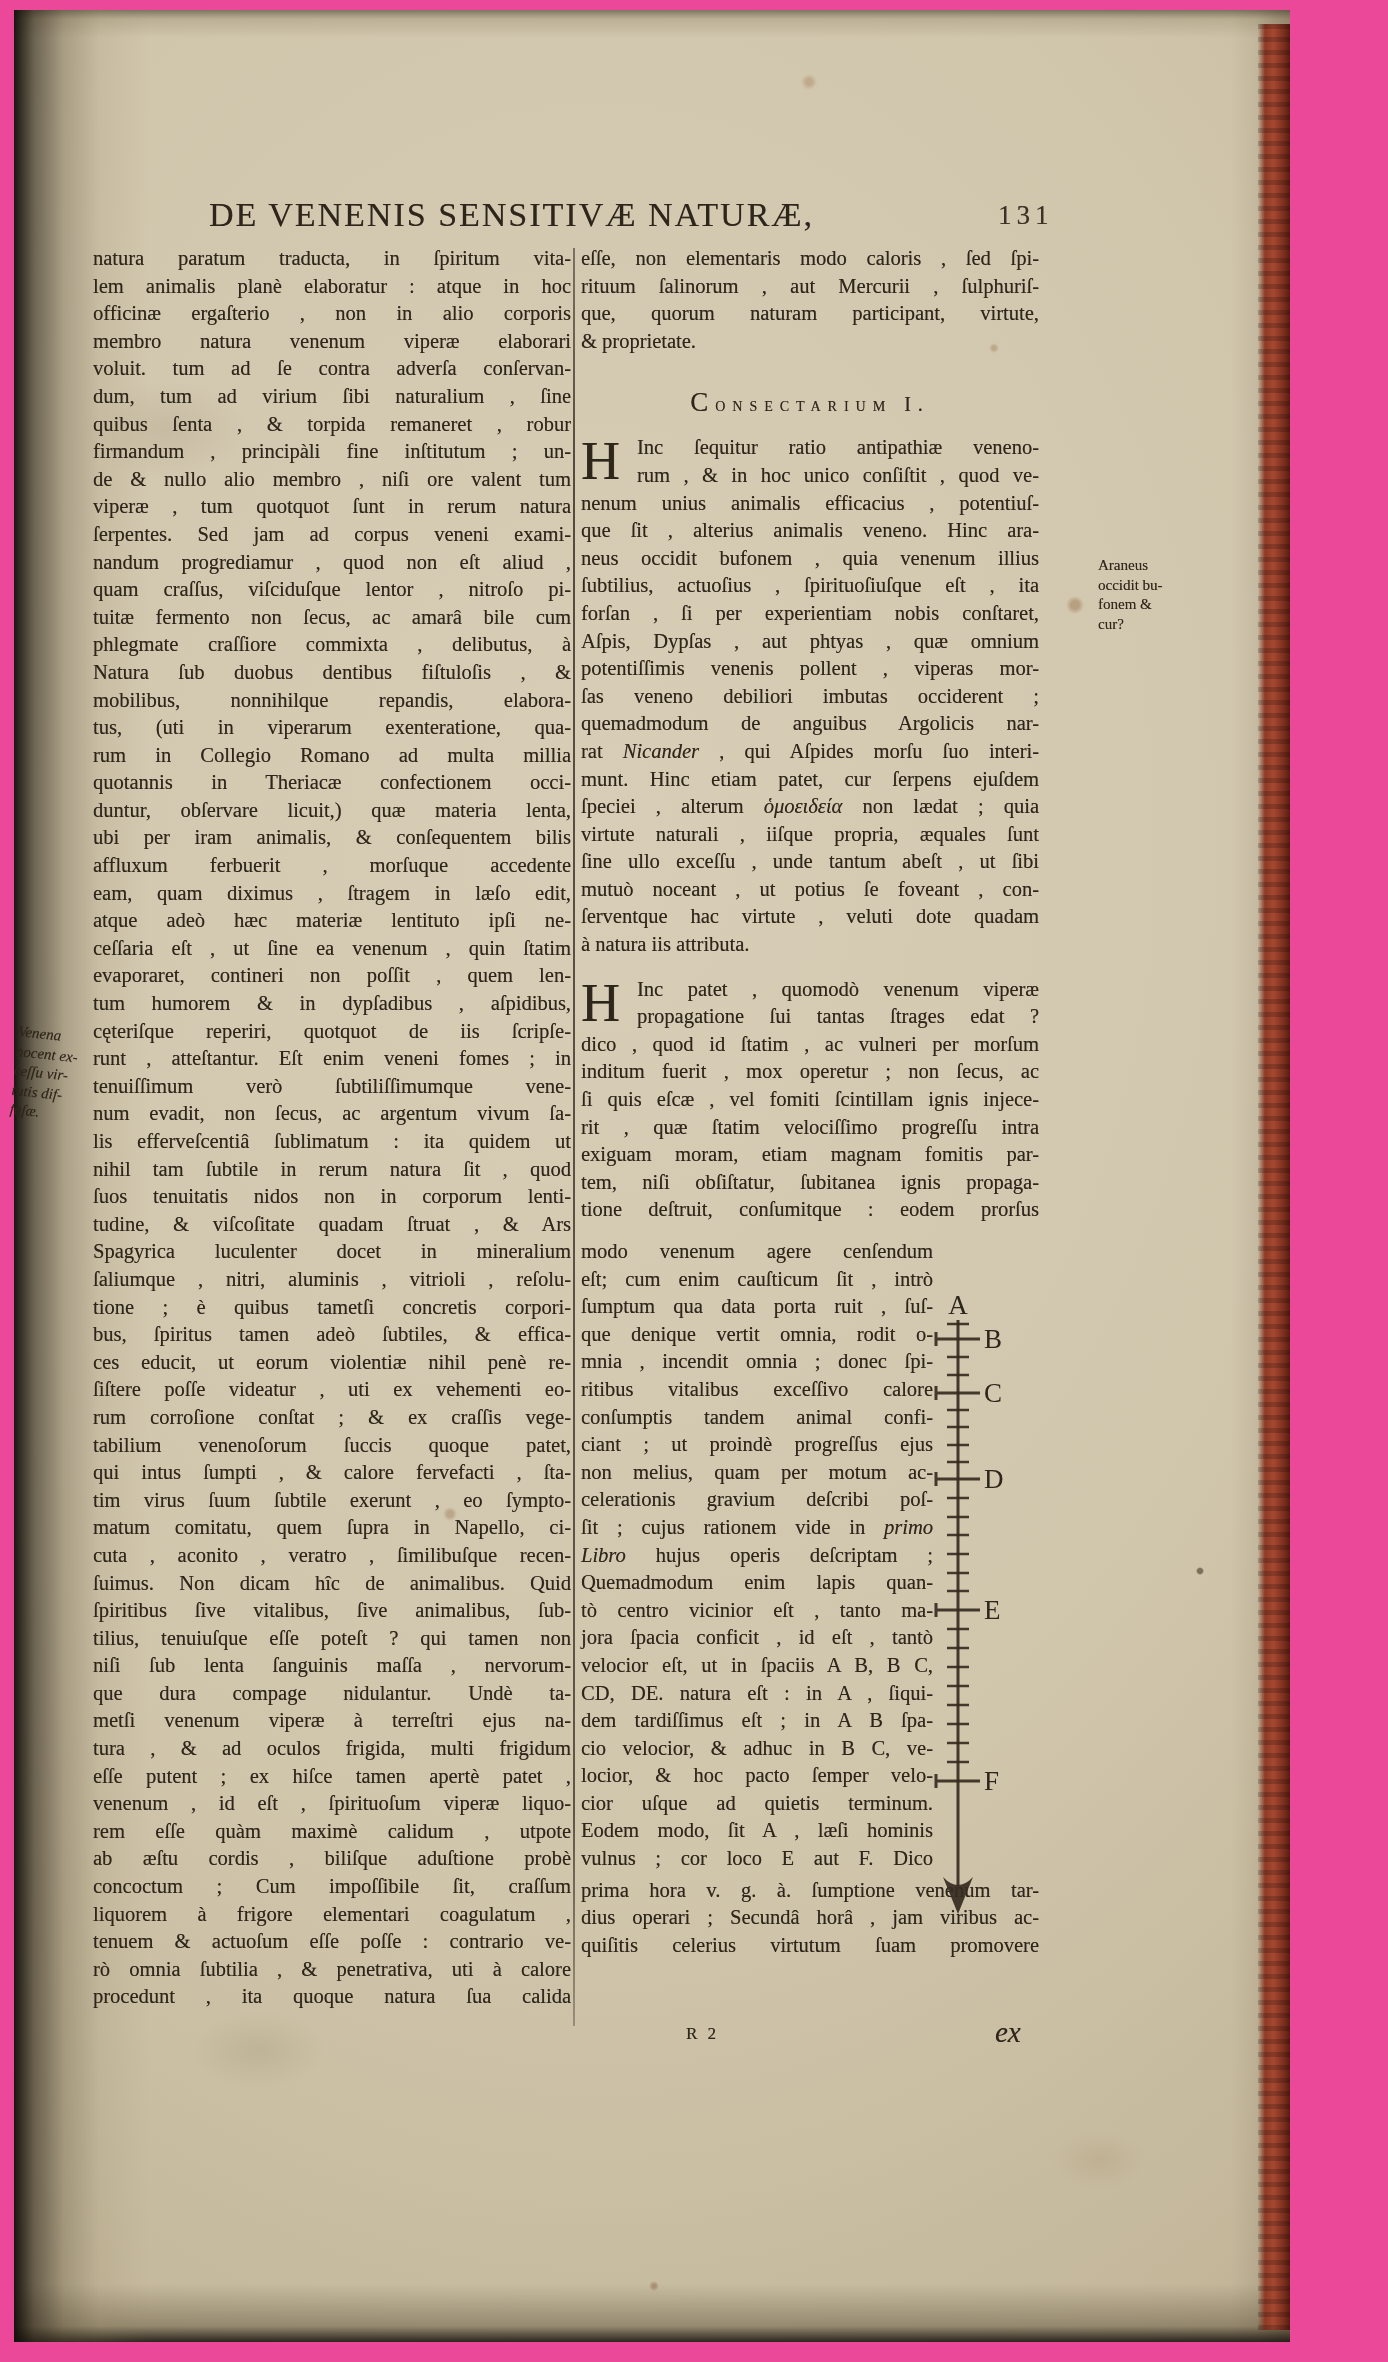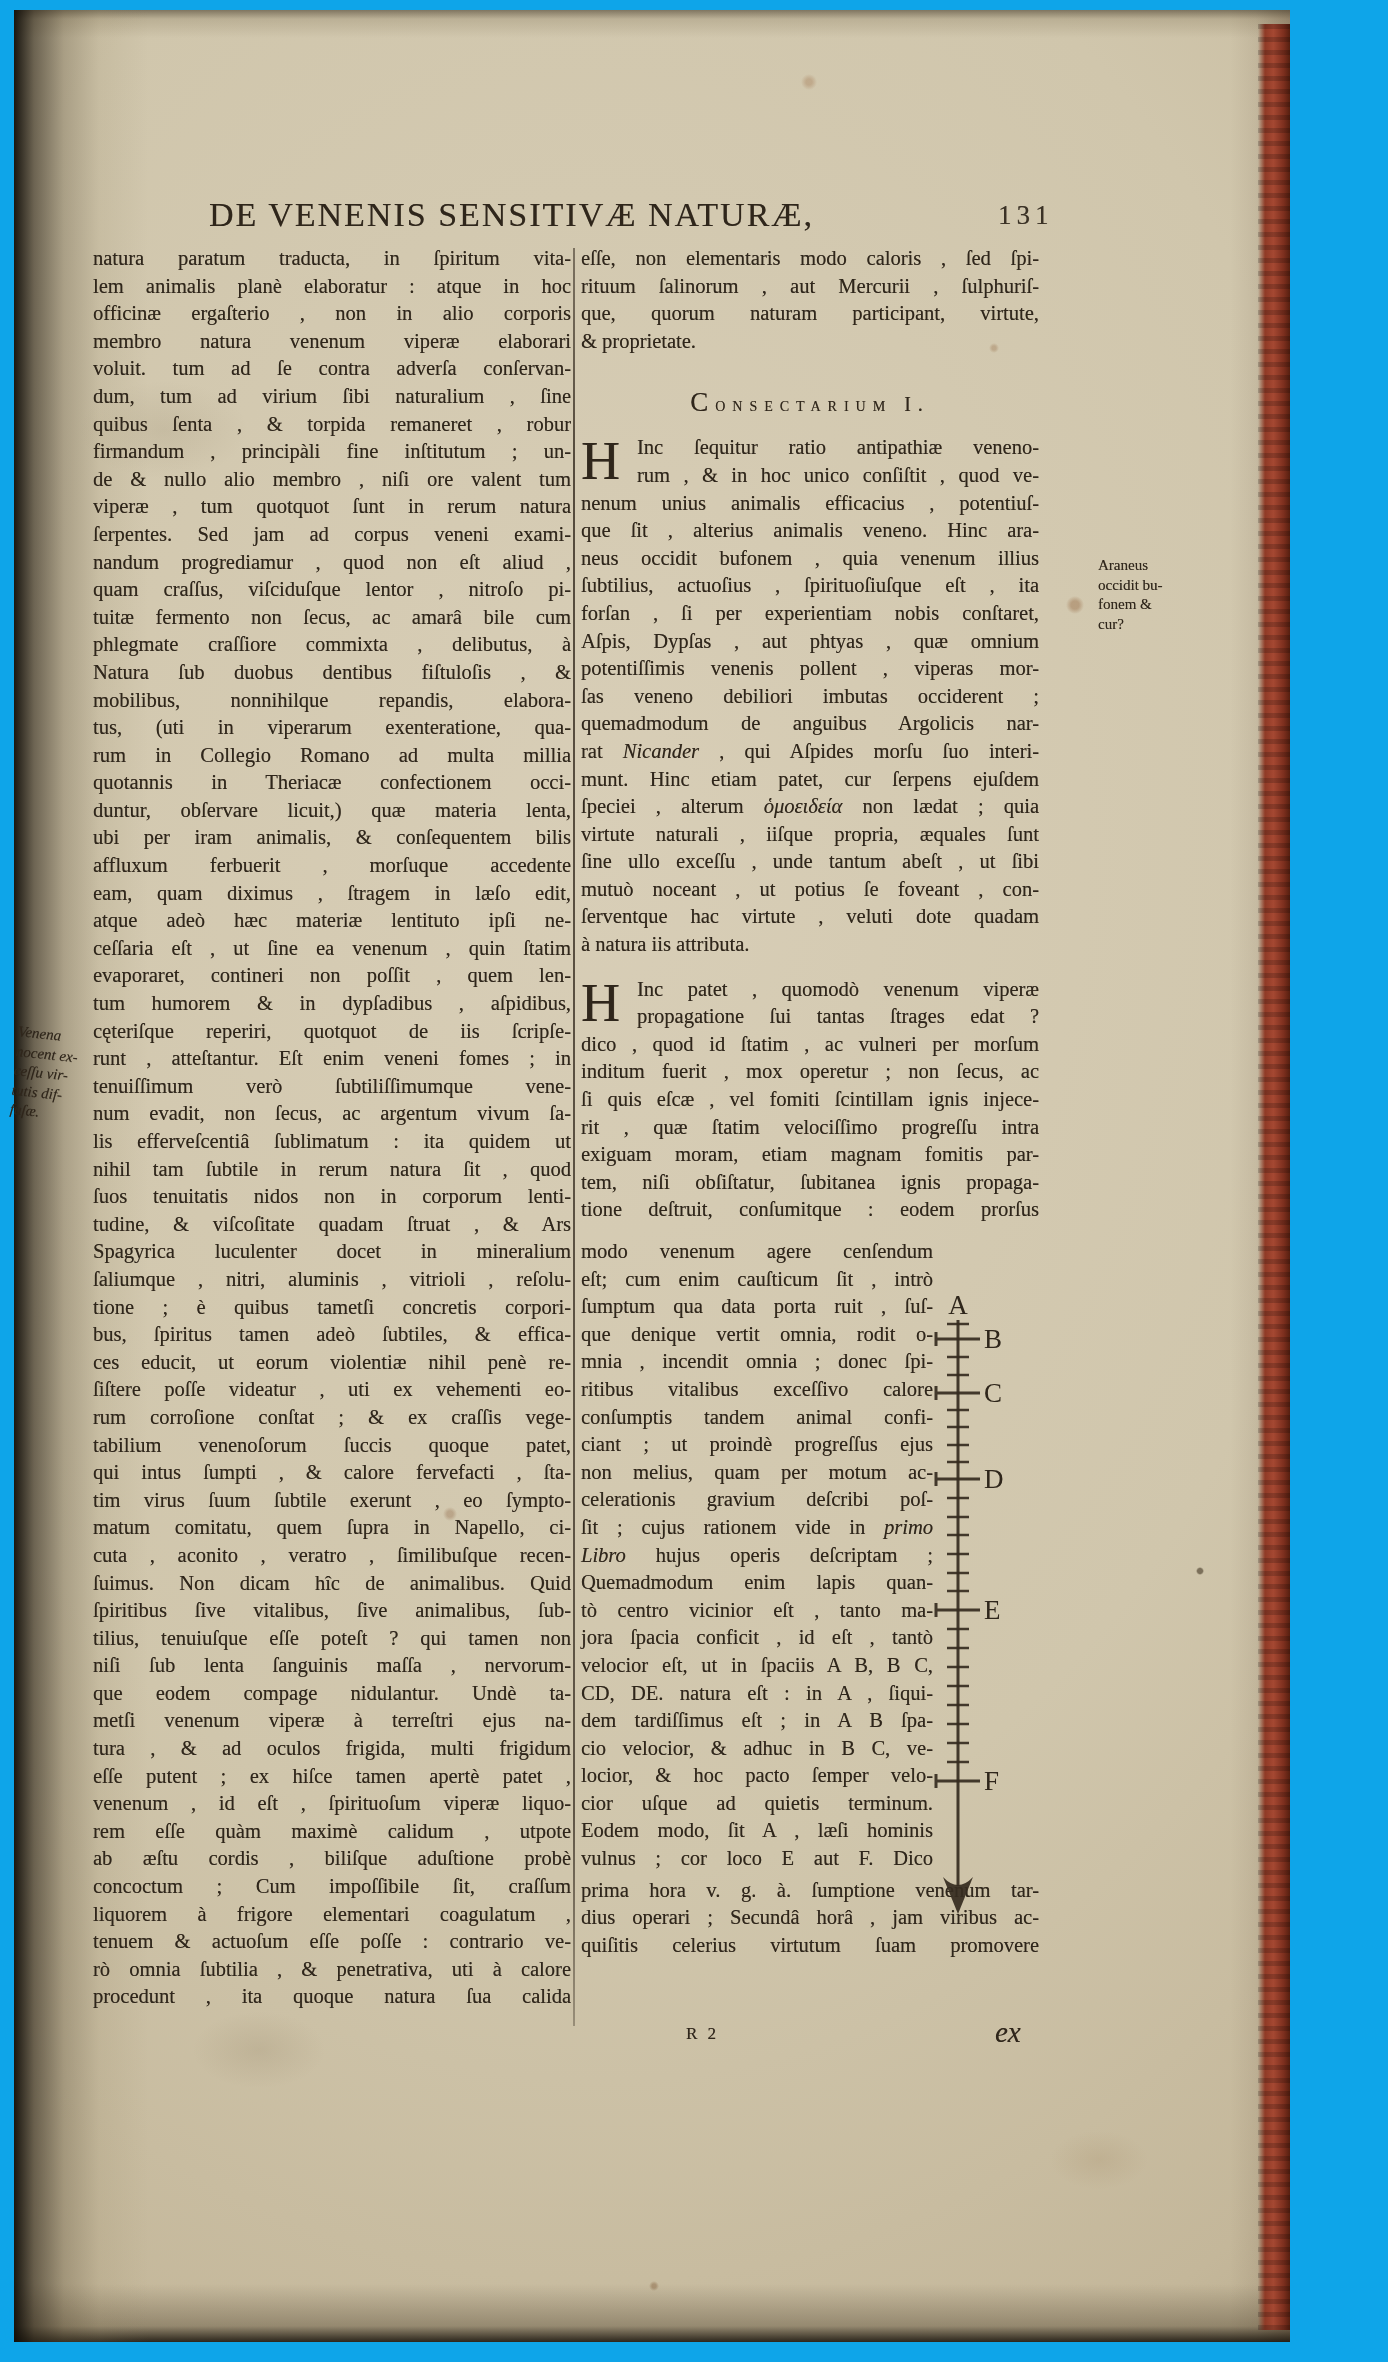--- a/index.html
+++ b/index.html
@@ -1,18 +1,18 @@
 <!DOCTYPE html>
 <html><head>
 <meta charset="utf-8">
 <style>
   html,body{margin:0;padding:0;background:#060504;}
   .viewport{
     position:relative;width:1388px;height:2362px;overflow:hidden;
-    background:#0ea5e9;
+    background:#ec4899;
     font-family:"Liberation Serif","DejaVu Serif",serif;
   }
   .page{
     position:absolute;left:14px;top:10px;width:1276px;height:2332px;
     background:
       linear-gradient(90deg, rgba(16,13,8,0.95) 0px, rgba(47,39,26,0.62) 20px, rgba(88,76,52,0.32) 50px, rgba(140,126,92,0.14) 85px, rgba(140,126,92,0) 135px),
       linear-gradient(180deg, rgba(60,50,33,0.55) 0px, rgba(110,96,66,0.22) 9px, rgba(110,96,66,0) 28px),
       linear-gradient(0deg, rgba(22,17,10,0.88) 0px, rgba(70,58,38,0.38) 16px, rgba(70,58,38,0) 58px),
       linear-gradient(270deg, rgba(70,45,28,0.35) 0px, rgba(70,45,28,0.08) 34px, rgba(70,45,28,0) 60px),
       radial-gradient(ellipse 125% 92% at 46% 36%, #d8ceb7 0%, #d0c6ac 48%, #c4b79a 76%, #a89b7c 100%);
@@ -150,21 +150,21 @@
         <div class="line">rum corroſione conſtat ; &amp; ex craſſis vege-</div>
         <div class="line">tabilium venenoſorum ſuccis quoque patet,</div>
         <div class="line">qui intus ſumpti , &amp; calore fervefacti , ſta-</div>
         <div class="line">tim virus ſuum ſubtile exerunt , eo ſympto-</div>
         <div class="line">matum comitatu, quem ſupra in Napello, ci-</div>
         <div class="line">cuta , aconito , veratro , ſimilibuſque recen-</div>
         <div class="line">ſuimus. Non dicam hîc de animalibus. Quid</div>
         <div class="line">ſpiritibus ſive vitalibus, ſive animalibus, ſub-</div>
         <div class="line">tilius, tenuiuſque eſſe poteſt ? qui tamen non</div>
         <div class="line">niſi ſub lenta ſanguinis maſſa , nervorum-</div>
-        <div class="line">que eodem compage nidulantur. Undè ta-</div>
+        <div class="line">que dura compage nidulantur. Undè ta-</div>
         <div class="line">metſi venenum viperæ à terreſtri ejus na-</div>
         <div class="line">tura , &amp; ad oculos frigida, multi frigidum</div>
         <div class="line">eſſe putent ; ex hiſce tamen apertè patet ,</div>
         <div class="line">venenum , id eſt , ſpirituoſum viperæ liquo-</div>
         <div class="line">rem eſſe quàm maximè calidum , utpote</div>
         <div class="line">ab æſtu cordis , biliſque aduſtione probè</div>
         <div class="line">concoctum ; Cum impoſſibile ſit, craſſum</div>
         <div class="line">liquorem à frigore elementari coagulatum ,</div>
         <div class="line">tenuem &amp; actuoſum eſſe poſſe : contrario ve-</div>
         <div class="line">rò omnia ſubtilia , &amp; penetrativa, uti à calore</div>

